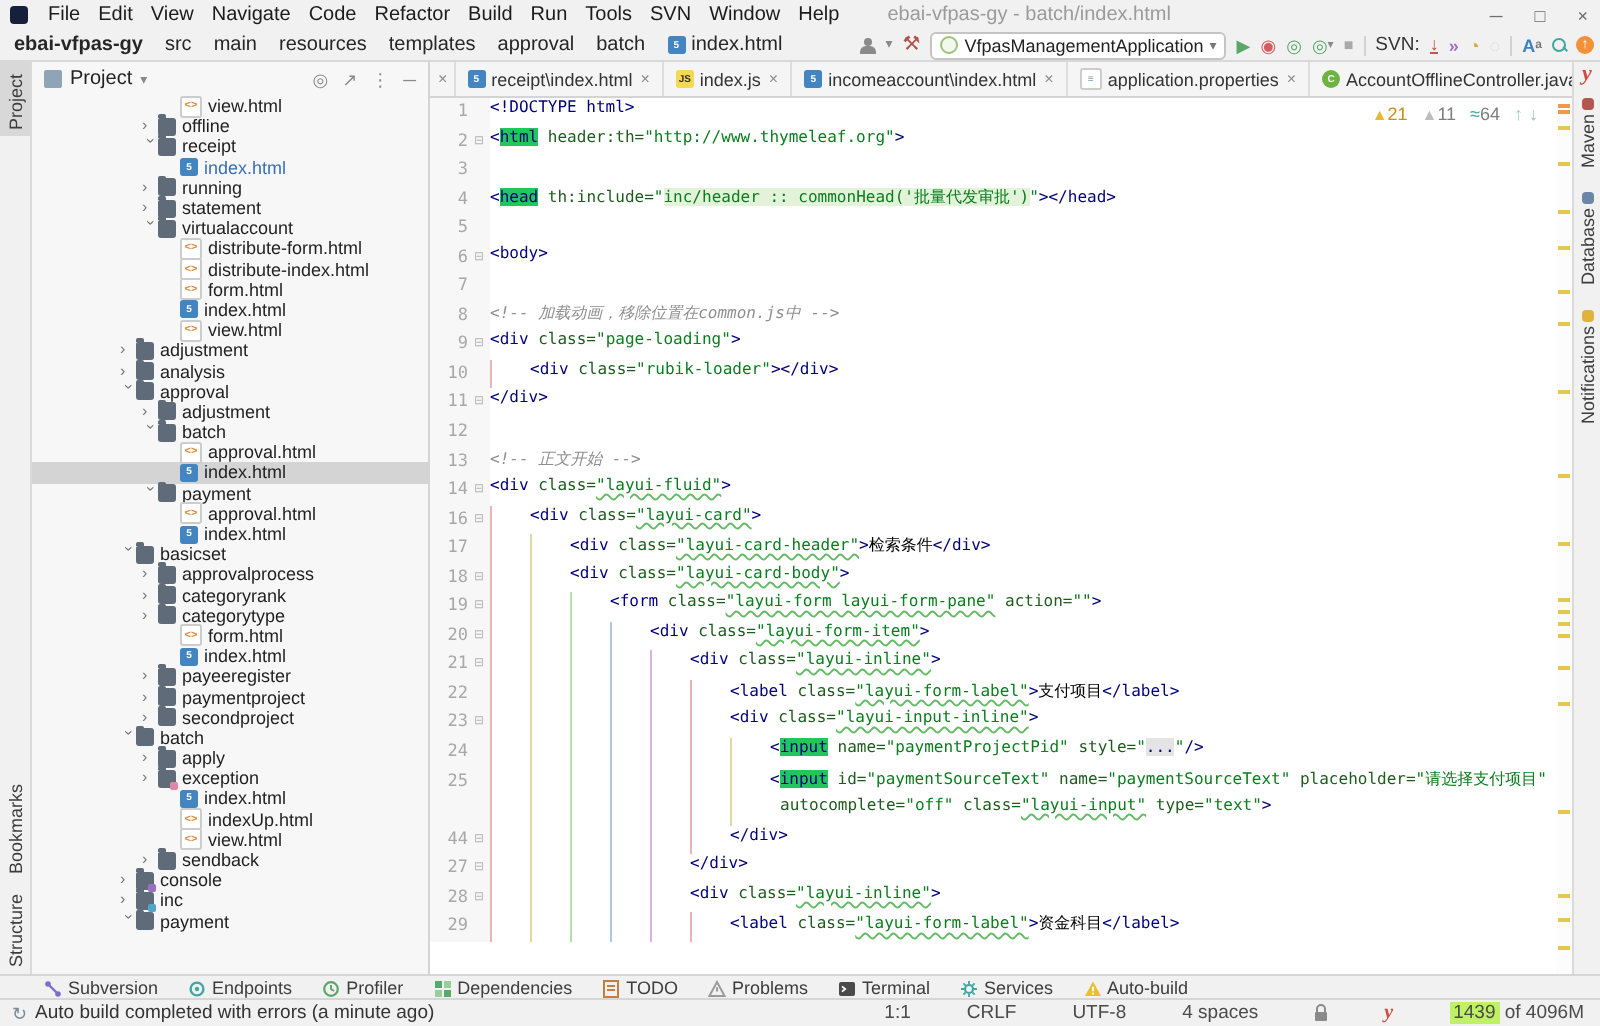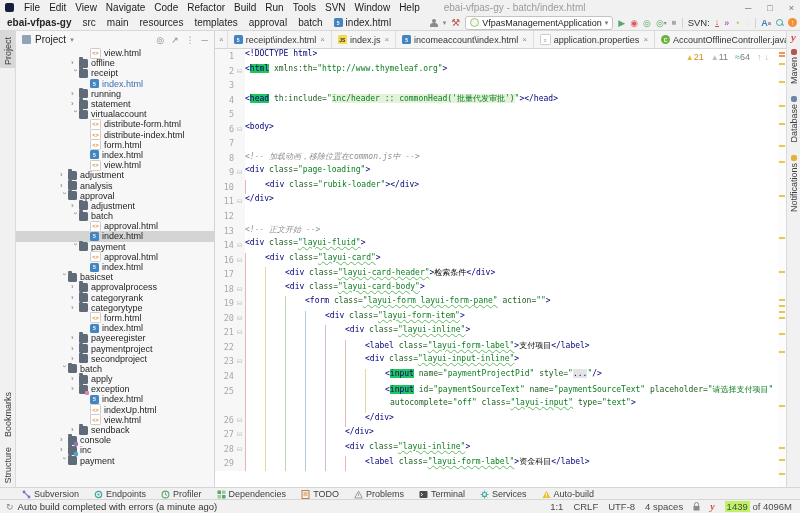--- a/index.html
+++ b/index.html
@@ -90,21 +90,21 @@
   .errstripe{position:absolute;top:18px;right:0;width:8px;bottom:0;background:#fcfcfc}
   .mark{position:absolute;left:1px;width:6px;height:2px;background:#e8c84c}
   .mark.o{background:#e89a50}
   
   .botbar{position:absolute;left:0;right:0;bottom:13px;height:12px;background:#f1f1f1;border-top:1px solid #d6d6d6;display:flex;align-items:center;gap:15px;padding-left:22px;font-size:9px;color:#3d3d3d}
   .bitem{display:inline-flex;align-items:center;gap:3px;white-space:nowrap}
   .bitem svg{display:block}
   
   .statusbar{position:absolute;left:0;right:0;bottom:0;height:13px;background:#f1f1f1;border-top:1px solid #d6d6d6;display:flex;align-items:center;font-size:9.5px;color:#333}
   .statusbar .msg{margin-left:6px;display:flex;align-items:center;gap:4px}
-  .statusbar .right{margin-left:auto;display:flex;align-items:center;gap:10px;color:#4a4a4a;padding-right:8px}
+  .statusbar .right{margin-left:auto;display:flex;align-items:center;gap:28px;color:#4a4a4a;padding-right:8px}
   .memchip{background:#bef264;padding:0 2px}
 </style>
 </head>
 <body>
 
 <div class="titlebar">
   <div class="applogo"></div>
   <div class="menus" id="menus">
       <span>File</span>
       <span>Edit</span>
@@ -441,21 +441,21 @@
           <span class="ln">1</span>
           <span class="fm"></span>
         </span>
         <span class="src"><span class="tk-t">&lt;!DOCTYPE html&gt;</span></span>
       </div>
       <div class="crow">
         <span class="gut">
           <span class="ln">2</span>
           <span class="fm">⊟</span>
         </span>
-        <span class="src"><span class="tk-t">&lt;</span><span class="tk-thl">html</span><span class="tk-t"> </span><span class="tk-a">xmlns:th=</span><span class="tk-v">"http://www.thymeleaf.org"</span><span class="tk-t">&gt;</span></span>
+        <span class="src"><span class="tk-t">&lt;</span><span class="tk-thl">html</span><span class="tk-t"> </span><span class="tk-a">header:th=</span><span class="tk-v">"http://www.thymeleaf.org"</span><span class="tk-t">&gt;</span></span>
       </div>
       <div class="crow">
         <span class="gut">
           <span class="ln">3</span>
           <span class="fm"></span>
         </span>
         <span class="src"></span>
       </div>
       <div class="crow">
         <span class="gut">
@@ -606,21 +606,21 @@
       </div>
       <div class="crow">
         <span class="gut">
           <span class="ln"></span>
           <span class="fm"></span>
         </span>
         <span class="src"><span class="ind" style="border-left-color: rgb(232, 180, 180);"></span><span class="ind" style="border-left-color: rgb(227, 216, 160);"></span><span class="ind" style="border-left-color: rgb(185, 220, 174);"></span><span class="ind" style="border-left-color: rgb(174, 202, 222);"></span><span class="ind" style="border-left-color: rgb(214, 180, 222);"></span><span class="ind" style="border-left-color: rgb(232, 180, 180);"></span><span class="ind" style="border-left-color: rgb(227, 216, 160);"></span><span class="sp5"></span><span class="tk-a">autocomplete=</span><span class="tk-v">"off"</span><span class="tk-t"> </span><span class="tk-a">class=</span><span class="tk-vl">"layui-input"</span><span class="tk-t"> </span><span class="tk-a">type=</span><span class="tk-v">"text"</span><span class="tk-t">&gt;</span></span>
       </div>
       <div class="crow">
         <span class="gut">
-          <span class="ln">26</span>
+          <span class="ln">44</span>
           <span class="fm">⊟</span>
         </span>
         <span class="src"><span class="ind" style="border-left-color: rgb(232, 180, 180);"></span><span class="ind" style="border-left-color: rgb(227, 216, 160);"></span><span class="ind" style="border-left-color: rgb(185, 220, 174);"></span><span class="ind" style="border-left-color: rgb(174, 202, 222);"></span><span class="ind" style="border-left-color: rgb(214, 180, 222);"></span><span class="ind" style="border-left-color: rgb(232, 180, 180);"></span><span class="tk-t">&lt;/div&gt;</span></span>
       </div>
       <div class="crow">
         <span class="gut">
           <span class="ln">27</span>
           <span class="fm">⊟</span>
         </span>
         <span class="src"><span class="ind" style="border-left-color: rgb(232, 180, 180);"></span><span class="ind" style="border-left-color: rgb(227, 216, 160);"></span><span class="ind" style="border-left-color: rgb(185, 220, 174);"></span><span class="ind" style="border-left-color: rgb(174, 202, 222);"></span><span class="ind" style="border-left-color: rgb(214, 180, 222);"></span><span class="tk-t">&lt;/div&gt;</span></span>

